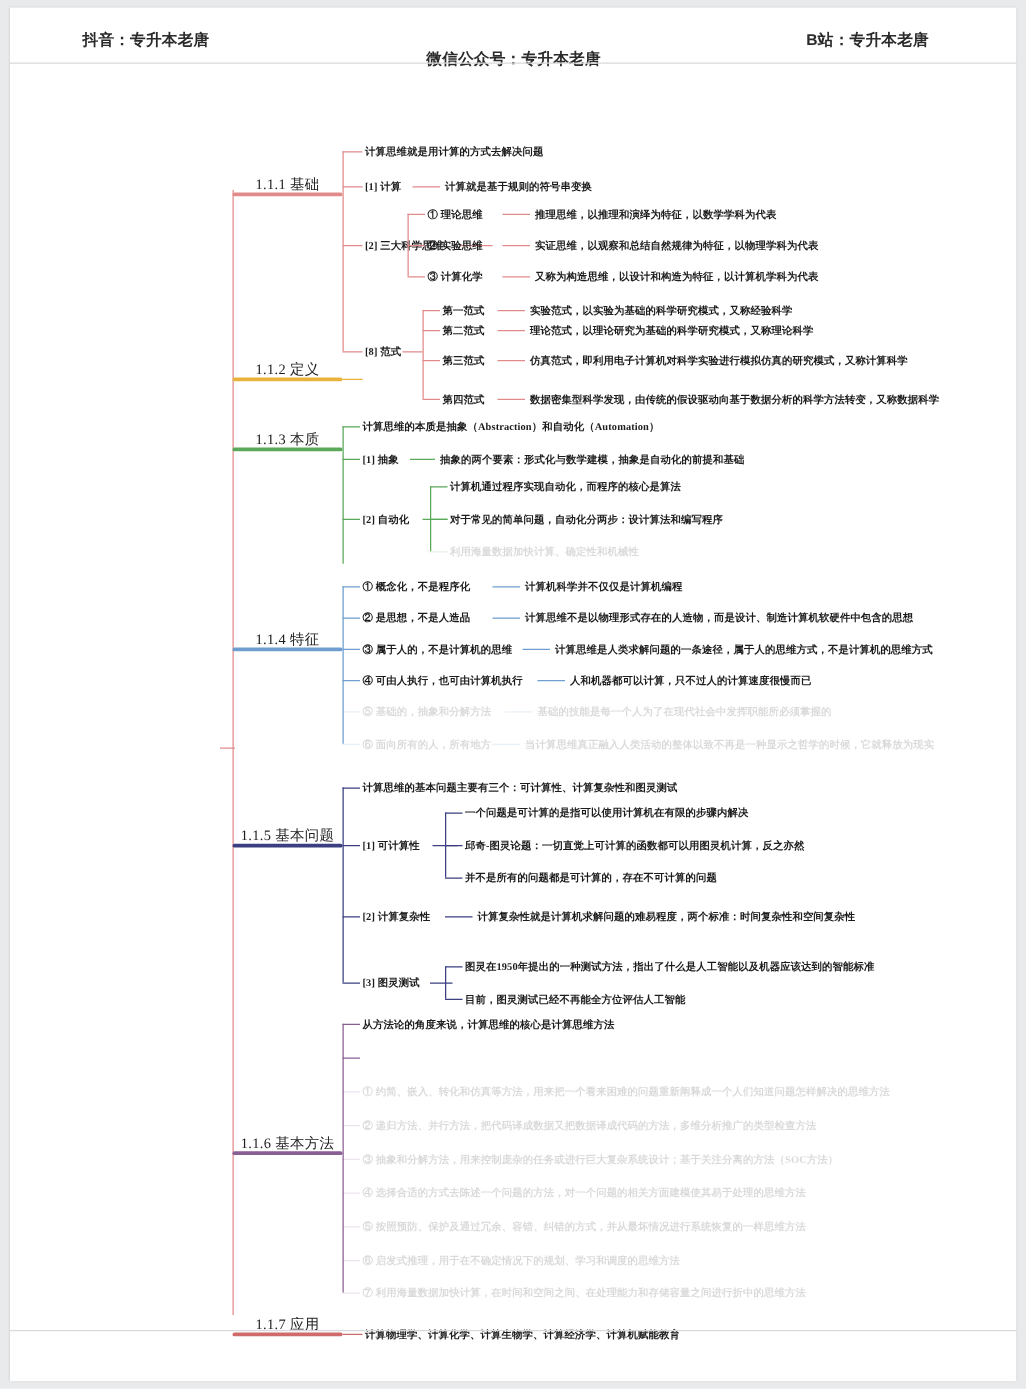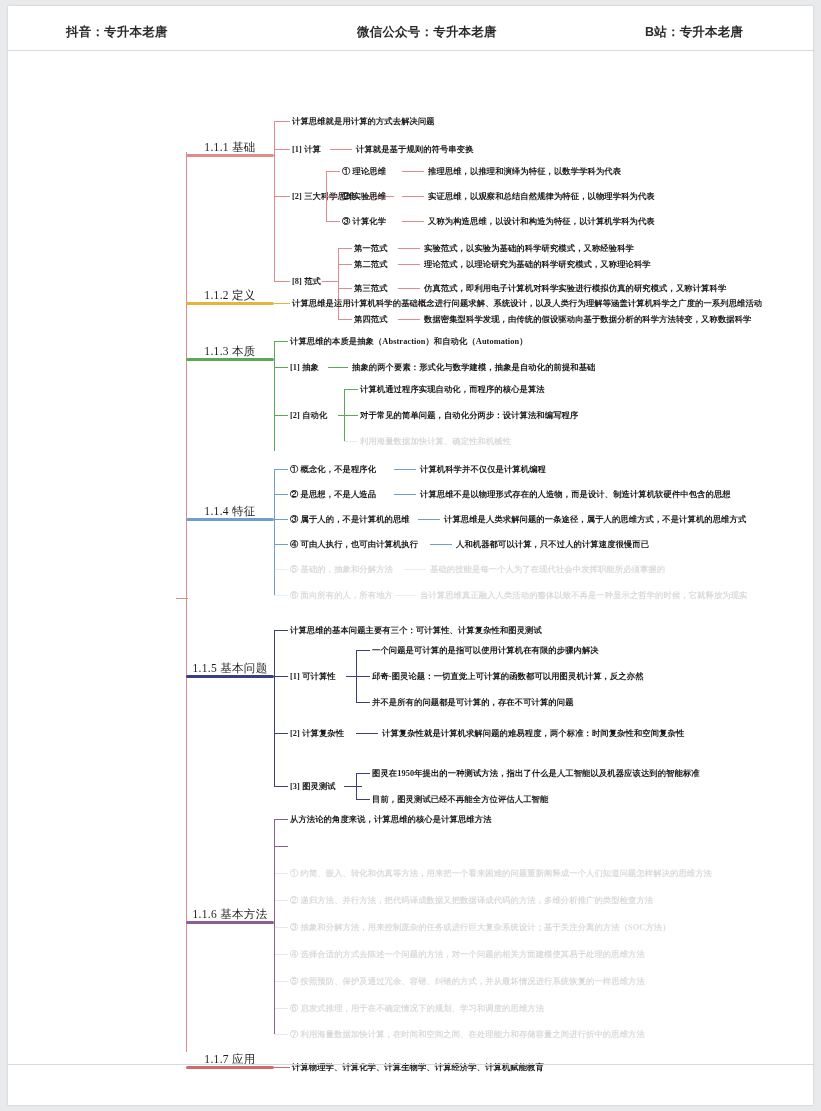--- a/index.html
+++ b/index.html
@@ -18,21 +18,21 @@
   
   .hdr,.ftr{
     position:absolute;left:0;width:805px;
     font-family:"Liberation Sans","DejaVu Sans",sans-serif;
     font-size:12.5px;color:#2b2b2b;font-weight:700;
     letter-spacing:.2px;
   }
   .hdr{top:18px;height:20px;text-align:center;}
   .ftr{top:1070px;height:20px;}
   .hdr .h1{position:absolute;left:58px;}
-  .hdr .h2{position:absolute;left:349px;}
+  .hdr .h2{position:absolute;left:333px;margin-top:15px;}
   .hdr .h3{position:absolute;left:637px;}
   .hdr-rule{position:absolute;left:0;top:44px;width:805px;height:1px;background:#d8d9db;}
   .ftr-rule{position:absolute;left:0;top:1058px;width:805px;height:1px;background:#d8d9db;}
   .ftr .f1{position:absolute;left:58px;}
   .ftr .f2{position:absolute;left:637px;}
 
   
   .map{position:absolute;left:0;top:46px;width:805px;height:1010px;}
 
   
@@ -137,21 +137,20 @@
     <div class="t b" style="left:416px;top:231px;">仿真范式，即利用电子计算机对科学实验进行模拟仿真的研究模式，又称计算科学</div>
 
     <div class="h" style="left:330px;top:267px;width:14px;background:#e28b8b;"></div>
     <div class="t b" style="left:346px;top:262px;">第四范式</div>
     <div class="dash" style="left:390px;top:267px;width:22px;background:#e28b8b;"></div>
     <div class="t b" style="left:416px;top:262px;">数据密集型科学发现，由传统的假设驱动向基于数据分析的科学方法转变，又称数据科学</div>
 
     <div class="l1" style="left:178px;top:236px;width:88px;">1.1.2 定义</div>
     <div class="lvl1bar" style="left:178px;top:250px;width:88px;background:#e9b23c;"></div>
     <div class="h" style="left:266px;top:251px;width:16px;background:#e9b23c;"></div>
-    <div class="t b" style="left:284px;top:246px;">计算思维是运用计算机科学的基础概念进行问题求解、系统设计，以及人类行为理解等涵盖计算机科学之广度的一系列思维活动</div>
 
     <div class="l1" style="left:178px;top:292px;width:88px;">1.1.3 本质</div>
     <div class="lvl1bar" style="left:178px;top:306px;width:88px;background:#5aa85a;"></div>
     <div class="v" style="left:266px;top:289px;height:110px;background:#5aa85a;"></div>
 
     <div class="h" style="left:266px;top:289px;width:14px;background:#5aa85a;"></div>
     <div class="t b" style="left:282px;top:284px;">计算思维的本质是抽象（Abstraction）和自动化（Automation）</div>
 
     <div class="h" style="left:266px;top:315px;width:14px;background:#5aa85a;"></div>
     <div class="t b" style="left:282px;top:310px;">[1] 抽象</div>

